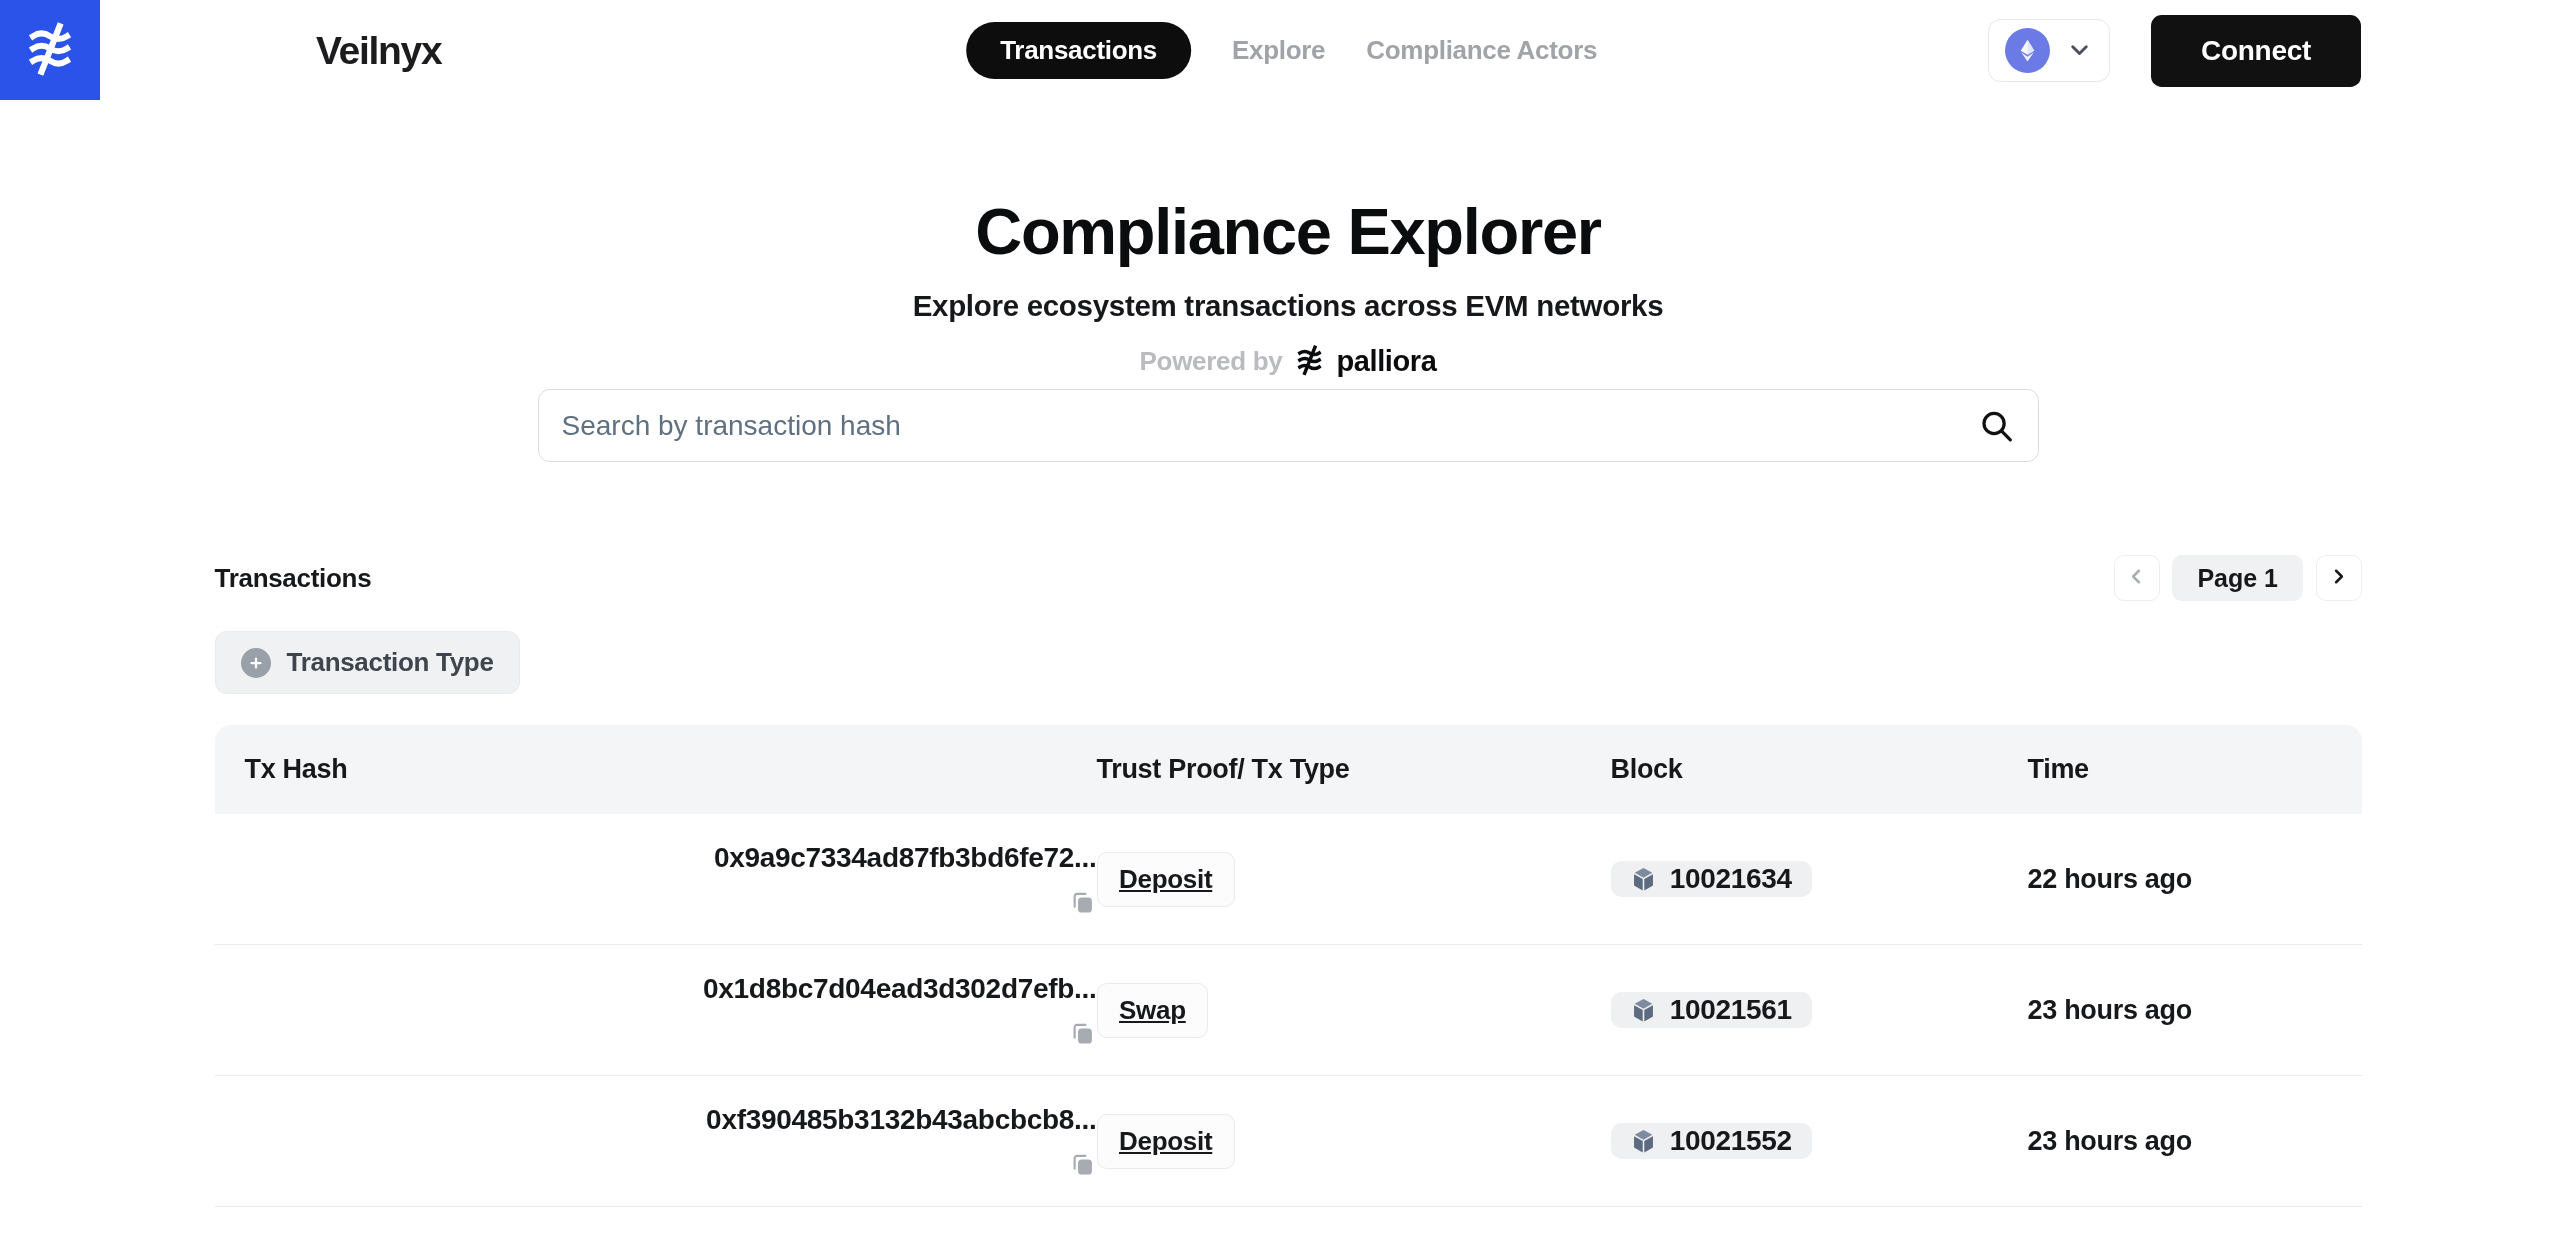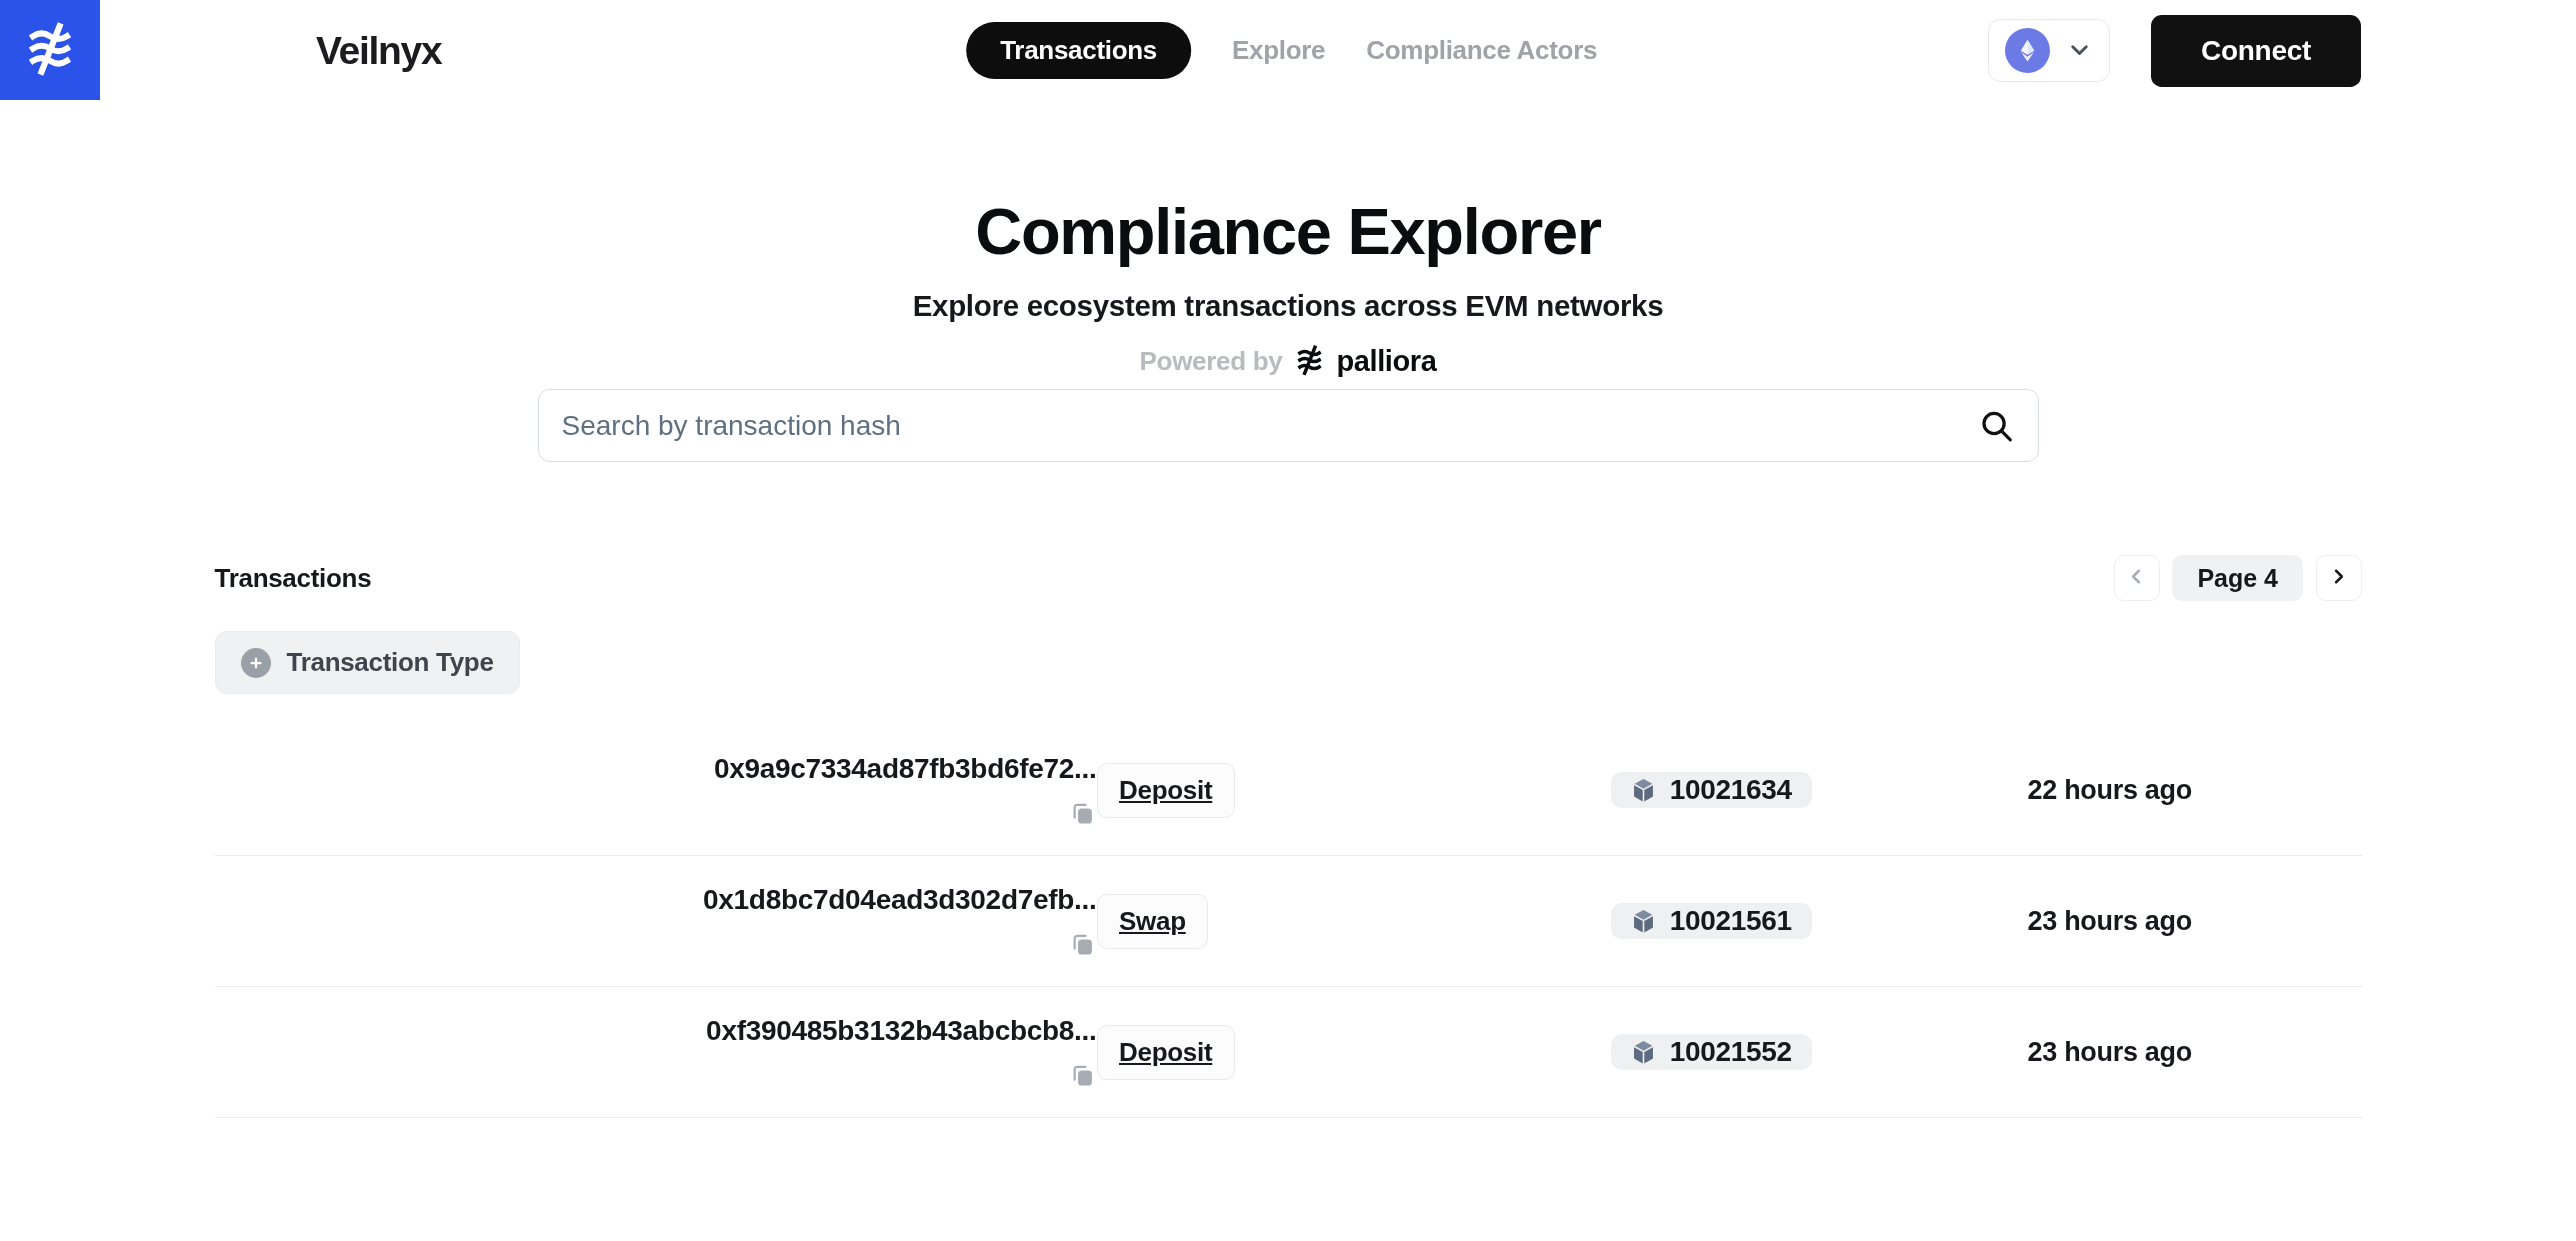--- a/index.html
+++ b/index.html
@@ -156,41 +156,47 @@
     <div class="sec-head">
       <h2 class="sec-title">Transactions</h2>
       <div class="pager">
         <button class="pg-btn">
           <span>
             <svg width="23" height="23" viewBox="0 0 24 24" fill="none">
               <path d="M14.5 6 L8.5 12 L14.5 18" stroke="#a8adb4" stroke-width="2.6" stroke-linecap="round" stroke-linejoin="round"></path>
             </svg>
           </span>
         </button>
-        <div class="pg-label">Page 4</div>
+        <div class="pg-label">Page 1</div>
         <button class="pg-btn">
           <span>
             <svg width="23" height="23" viewBox="0 0 24 24" fill="none">
               <path d="M9.5 6 L15.5 12 L9.5 18" stroke="#16181b" stroke-width="2.6" stroke-linecap="round" stroke-linejoin="round"></path>
             </svg>
           </span>
         </button>
       </div>
     </div>
 
     <div class="filter-chip">
       <span class="plus-circle">
         <svg width="18" height="18" viewBox="0 0 24 24" fill="none">
           <path d="M12 6 V18 M6 12 H18" stroke="#fff" stroke-width="3" stroke-linecap="round"></path>
         </svg>
       </span>
       <span class="flabel">Transaction Type</span>
     </div>
 
     <div class="table">
+      <div class="thead">
+        <div class="th">Tx Hash</div>
+        <div class="th">Trust Proof/ Tx Type</div>
+        <div class="th">Block</div>
+        <div class="th">Time</div>
+      </div>
       <div>
   <div class="trow">
     <div class="hash-cell">
       <span class="hash">0x9a9c7334ad87fb3bd6fe72...</span>
       <span class="copy">
         <svg width="29" height="29" viewBox="0 0 24 24" fill="none">
           <path d="M5.5 15.5 V7 A2.2 2.2 0 0 1 7.7 4.8 H14.5" stroke="#a7acb3" stroke-width="1.8" stroke-linecap="round"></path>
           <rect x="8.3" y="7.8" width="11.5" height="12.5" rx="3" fill="#a7acb3"></rect>
         </svg>
       </span>

